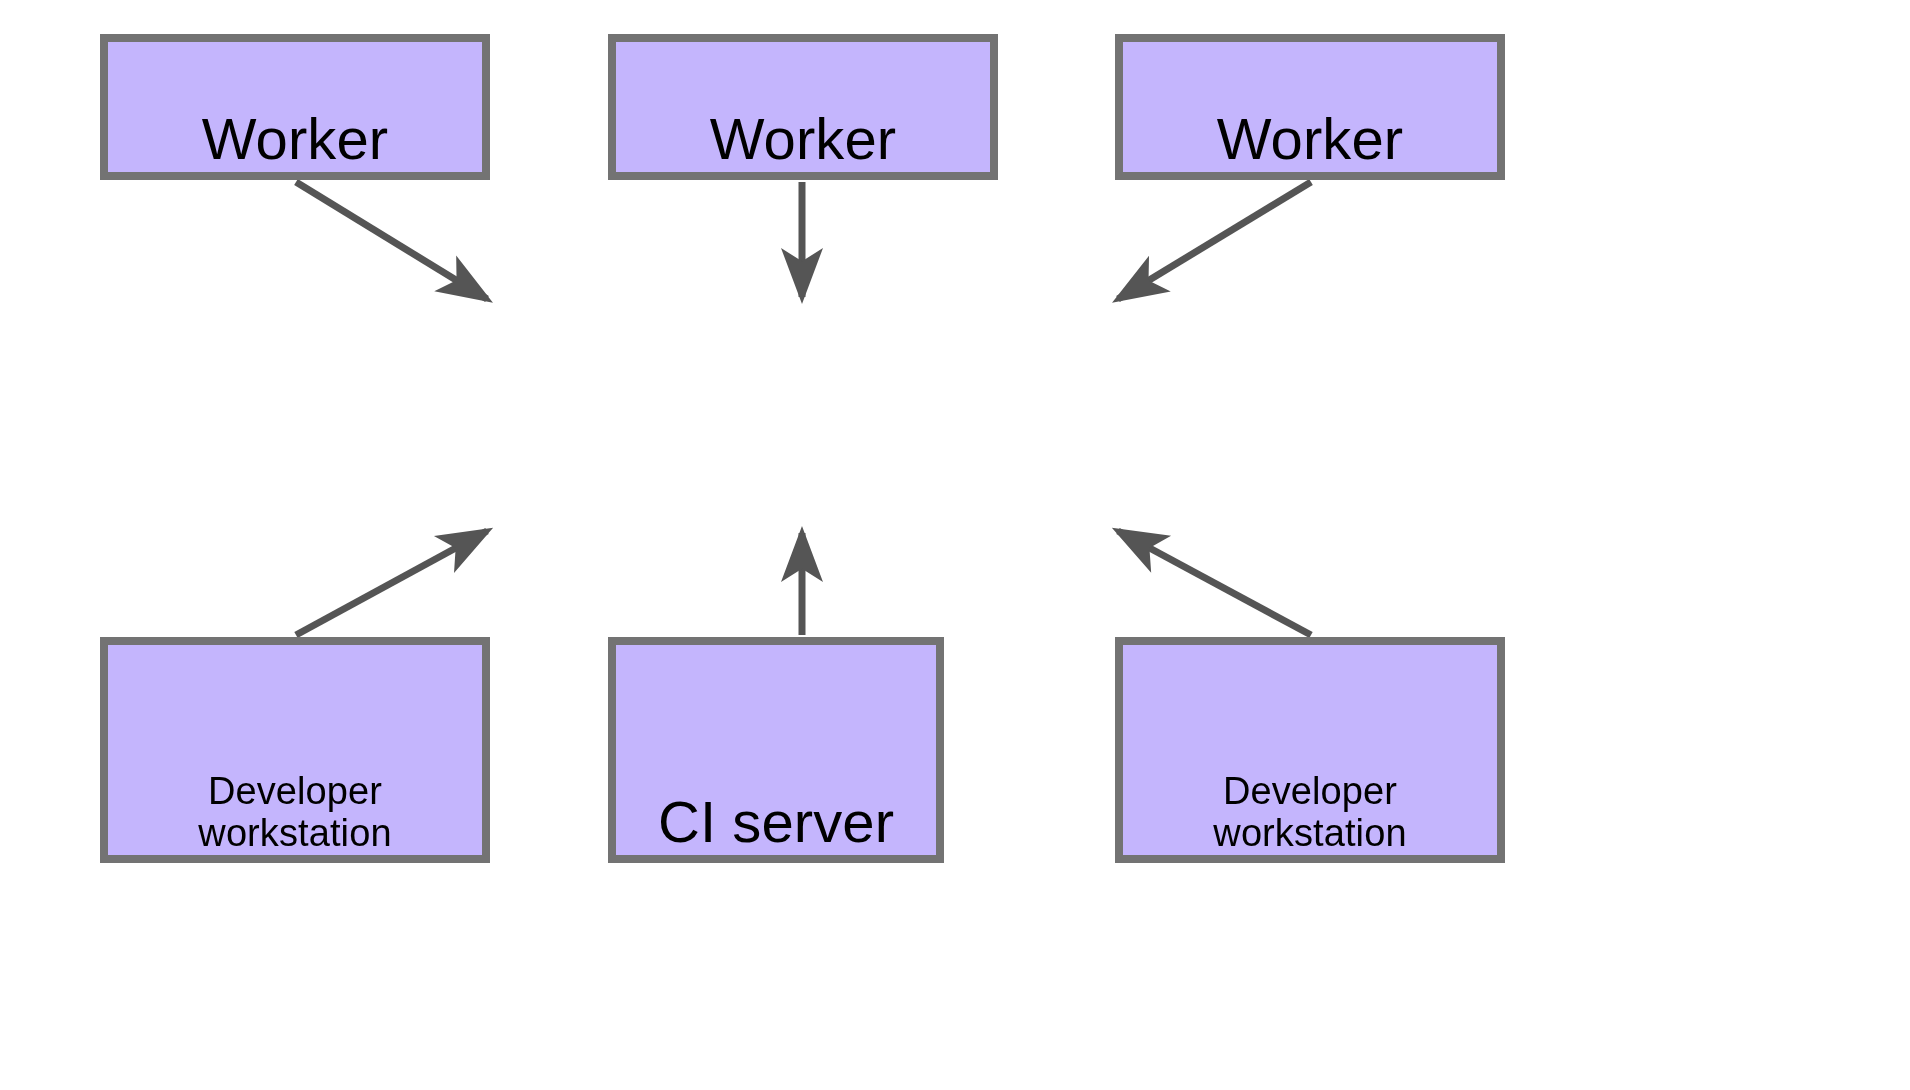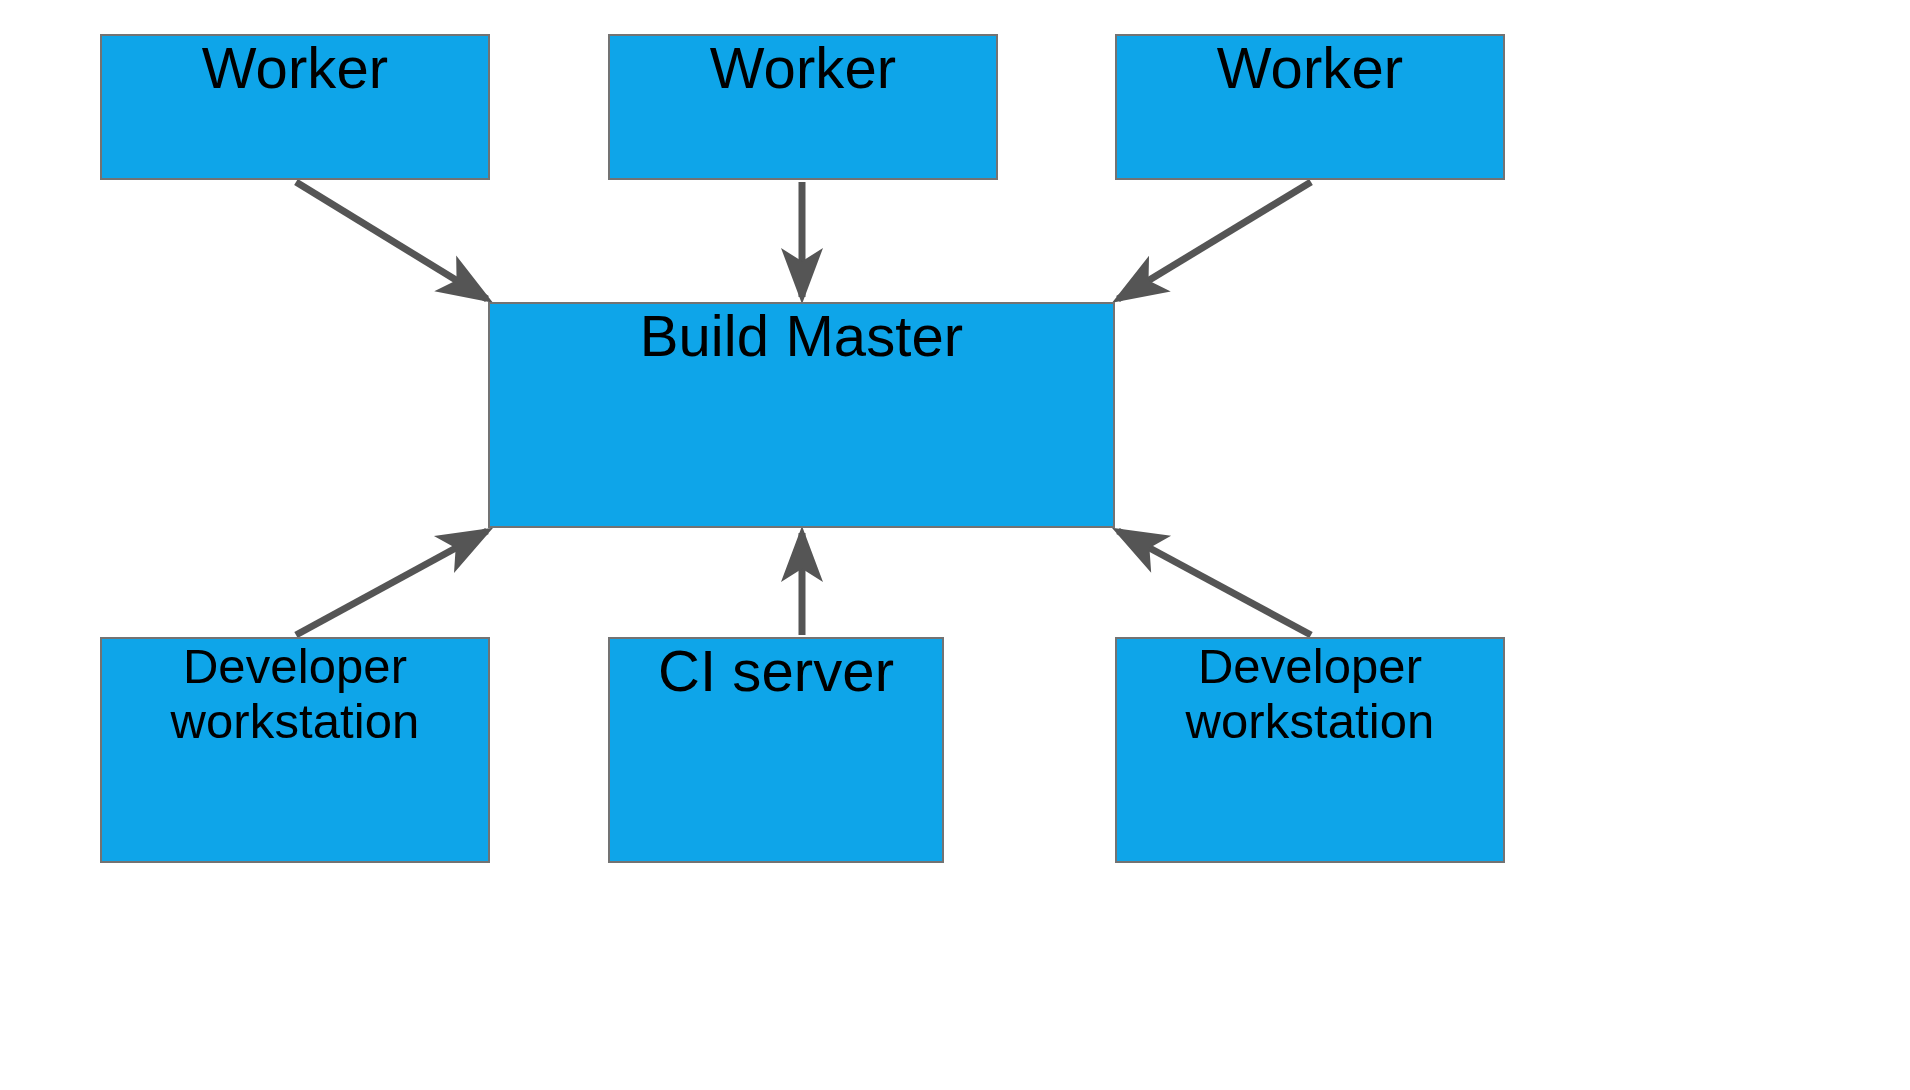--- a/index.html
+++ b/index.html
@@ -22,41 +22,41 @@
   #edge-layer {
     position: absolute;
     left: 0;
     top: 0;
     width: 1910px;
     height: 1090px;
   }
   .node {
     position: absolute;
     box-sizing: border-box;
-    background: #0ea5e9;
-    border: 2px solid #737373;
+    background: #c4b5fd;
+    border: 8px solid #737373;
     display: flex;
-    align-items: flex-start;
+    align-items: flex-end;
     justify-content: center;
     text-align: center;
     color: #000000;
     z-index: 2;
   }
   .node-label {
     font-family: "Liberation Sans", sans-serif;
     font-weight: 400;
     line-height: 1.12;
     letter-spacing: 0.1px;
     white-space: pre-line;
     padding: 0 8px;
   }
   .node-worker .node-label { font-size: 58px; }
   .node-master .node-label { font-size: 58px; }
   .node-ci .node-label     { font-size: 58px; }
-  .node-dev .node-label    { font-size: 49px; }
+  .node-dev .node-label    { font-size: 38px; }
 </style>
 </head>
 <body>
 
 <div id="diagram-root">
 
   <svg id="edge-layer" viewBox="0 0 1910 1090">
     <defs>
       <marker id="arrowhead" markerWidth="9" markerHeight="9" refX="7.2" refY="3.2" orient="auto" markerUnits="strokeWidth">
         <path d="M0.2,0.2 L8.2,3.2 L0.2,6.2 L2.1,3.2 Z" fill="#555555"></path>
@@ -81,23 +81,20 @@
   </div>
 
   <div class="node node-worker" style="left:608px; top:34px; width:390px; height:146px;">
     <span class="node-label">Worker</span>
   </div>
 
   <div class="node node-worker" style="left:1115px; top:34px; width:390px; height:146px;">
     <span class="node-label">Worker</span>
   </div>
 
-  <div class="node node-master" style="left:488px; top:302px; width:627px; height:226px;">
-    <span class="node-label">Build Master</span>
-  </div>
 
   <div class="node node-dev" style="left:100px; top:637px; width:390px; height:226px;">
     <span class="node-label">Developer
 workstation</span>
   </div>
 
   <div class="node node-ci" style="left:608px; top:637px; width:336px; height:226px;">
     <span class="node-label">CI server</span>
   </div>
 

